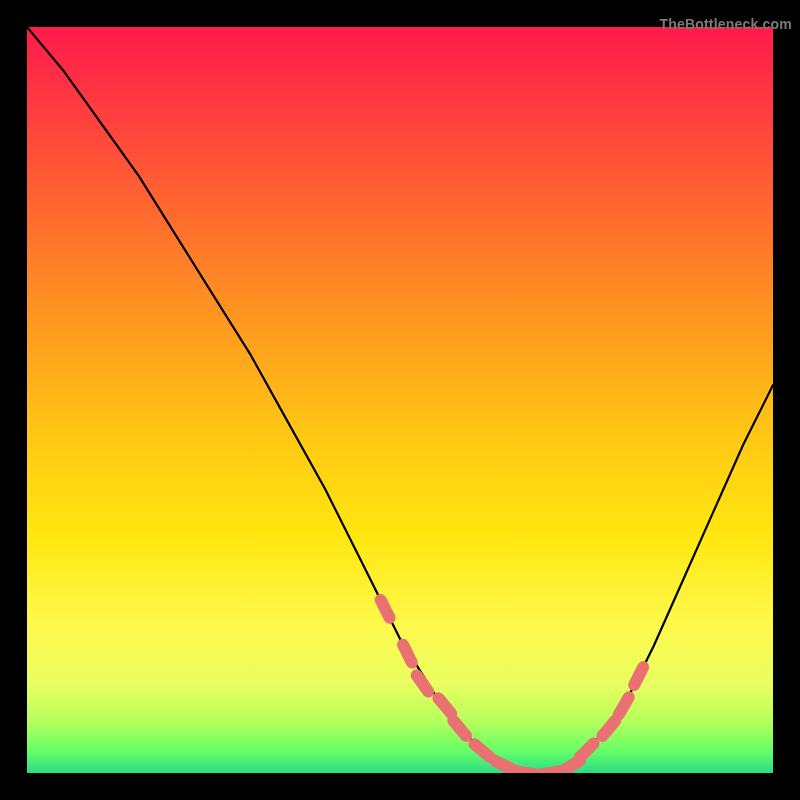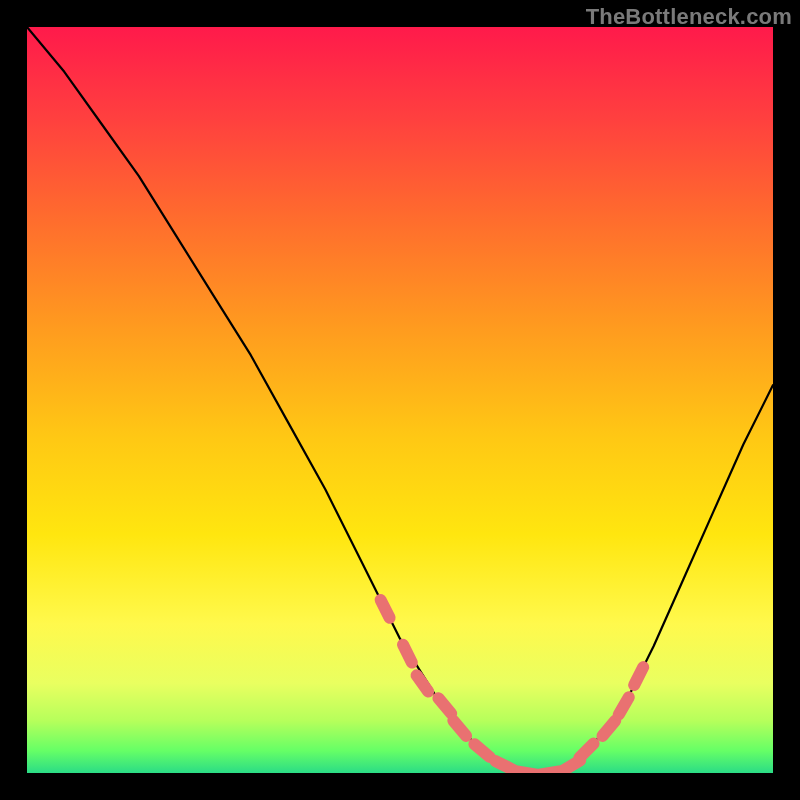--- a/index.html
+++ b/index.html
@@ -46,24 +46,24 @@
   }
   svg.curve {
     position: absolute;
     inset: 0;
     width: 100%;
     height: 100%;
     overflow: visible;
   }
   .watermark {
     position: absolute;
-    top: 4px;
+    top: 16px;
     right: 8px;
     color: #7a7a7a;
-    font-size: 22px;
+    font-size: 14px;
     font-weight: 600;
     letter-spacing: 0.2px;
     user-select: none;
   }
 </style>
 </head>
 <body>
 
 <div class="frame">
 

